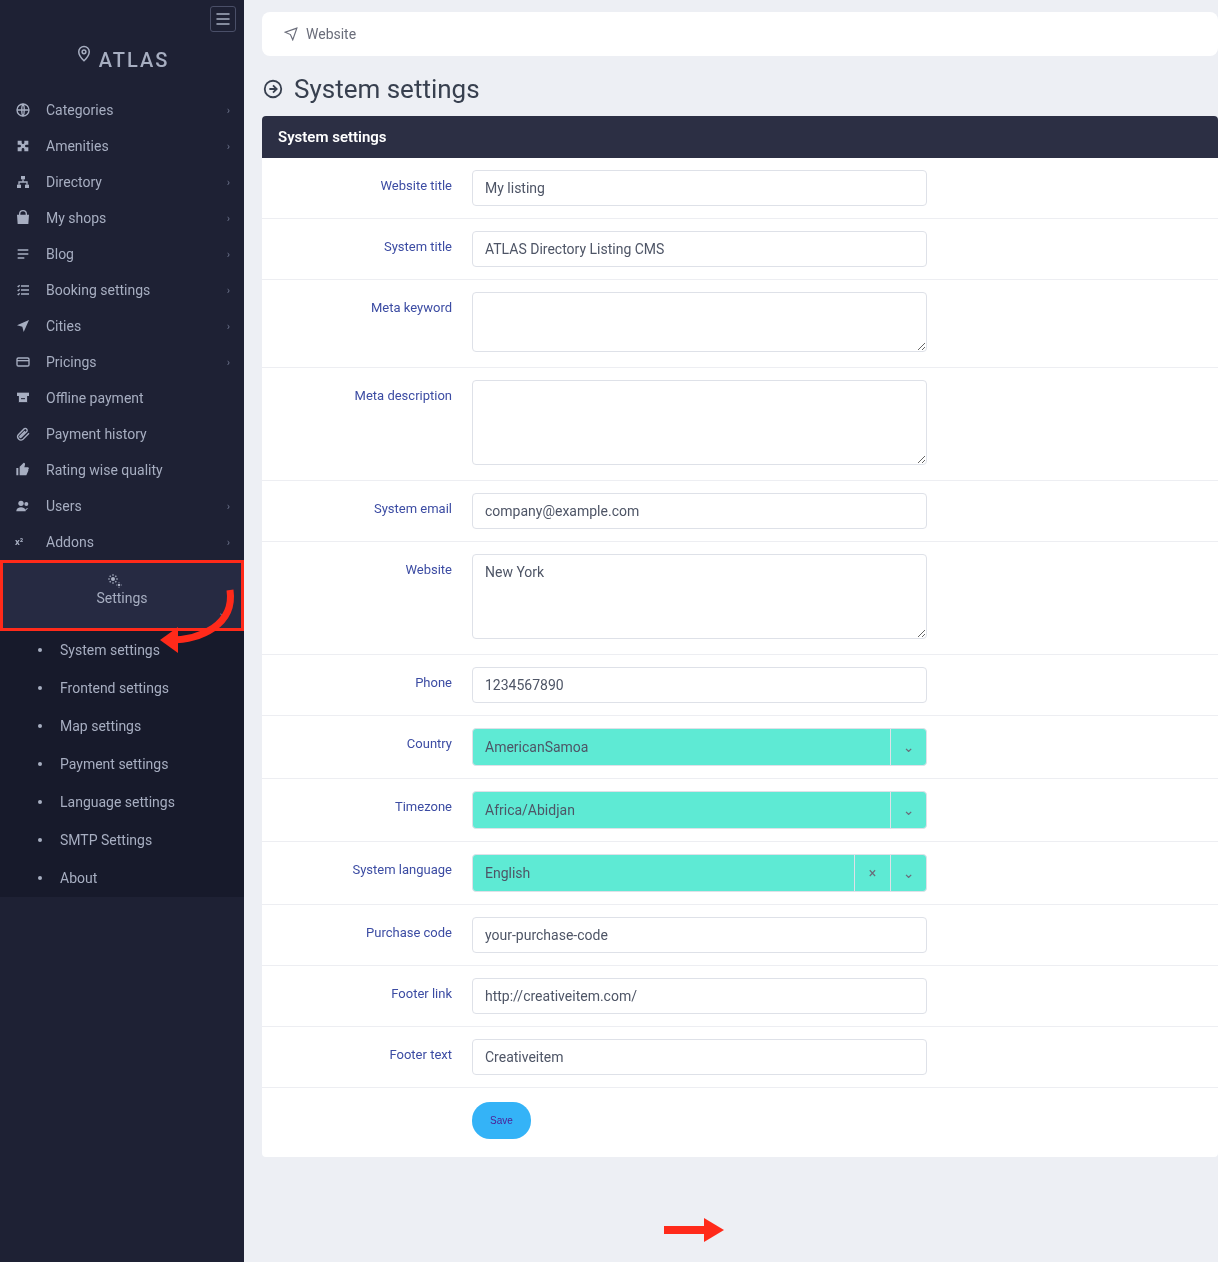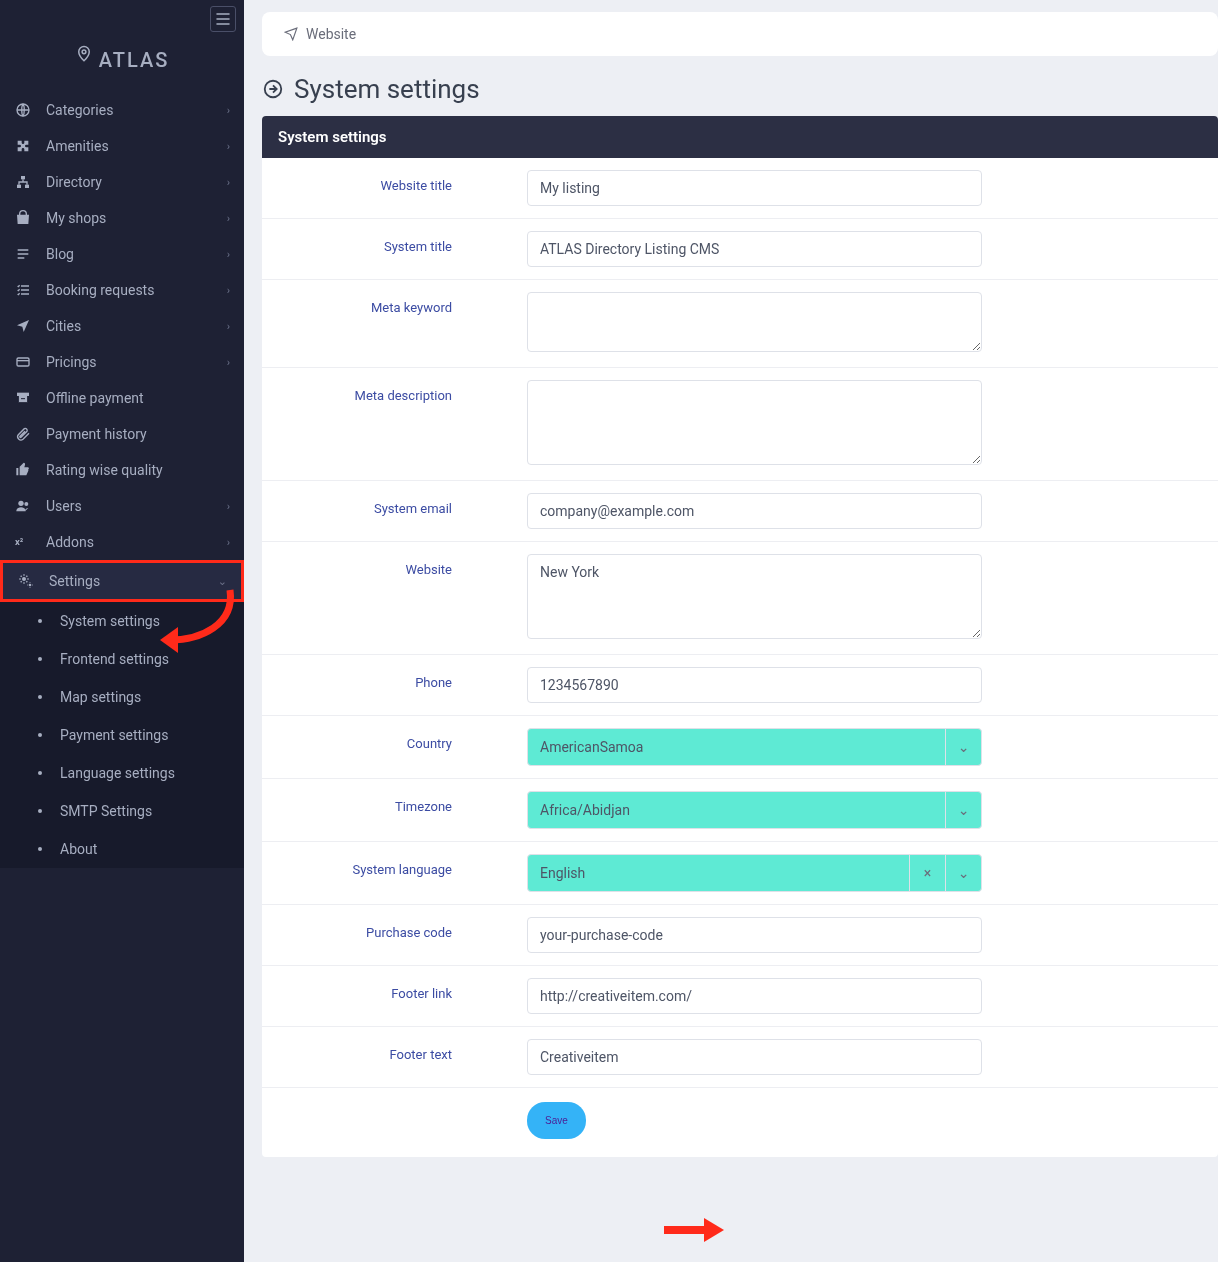--- a/index.html
+++ b/index.html
@@ -69,20 +69,21 @@
   width: 18px;
   height: 18px;
   margin-right: 14px;
   display: flex;
   align-items: center;
   justify-content: center;
   flex-shrink: 0;
 }
 .nav-item.active {
   background: #262a42;
+  flex-direction: column;
 }
 .nav-chevron {
   margin-left: auto;
   font-size: 11px;
   color: #6b7189;
 }
 .sub-nav {
   background: #171a2b;
 }
 .sub-nav .nav-item {
@@ -143,38 +144,36 @@
   color: #fff;
   padding: 12px 16px;
   font-size: 15px;
   font-weight: 600;
 }
 .form-row {
   display: flex;
   align-items: flex-start;
   padding: 12px 16px;
   border-bottom: 1px solid #edeef2;
-  gap: 42px;
 }
 .form-row:last-child {
   border-bottom: none;
 }
 .form-label {
   width: 194px;
   text-align: right;
   padding-right: 20px;
   padding-top: 8px;
   color: #3c4ca3;
   font-size: 13px;
   flex-shrink: 0;
 }
 .form-control-wrap {
   flex: 1;
   max-width: 455px;
-  margin-left: 13px;
 }
 .form-input, .form-textarea, .form-select {
   width: 100%;
   border: 1px solid #dee1e8;
   border-radius: 4px;
   padding: 9px 12px;
   font-size: 14px;
   color: #4e5566;
   font-family: inherit;
   background: #fff;
@@ -308,21 +307,21 @@
       </span>
     <span>Blog</span>
     <span class="nav-chevron">›</span>
   </div>
   <div class="nav-item">
     <span class="nav-icon">
         <svg width="16" height="16" viewBox="0 0 24 24" fill="none" stroke="#a7aec1" stroke-width="2">
           <path d="M9 6h12M9 12h12M9 18h12M4 6l1 1 2-2M4 12l1 1 2-2M4 18l1 1 2-2"></path>
         </svg>
       </span>
-    <span>Booking requests</span>
+    <span>Booking settings</span>
     <span class="nav-chevron">›</span>
   </div>
   <div class="nav-item">
     <span class="nav-icon">
         <svg width="16" height="16" viewBox="0 0 24 24" fill="#a7aec1">
           <path d="M3 11l18-8-8 18-2-8-8-2z"></path>
         </svg>
       </span>
     <span>Cities</span>
     <span class="nav-chevron">›</span>

